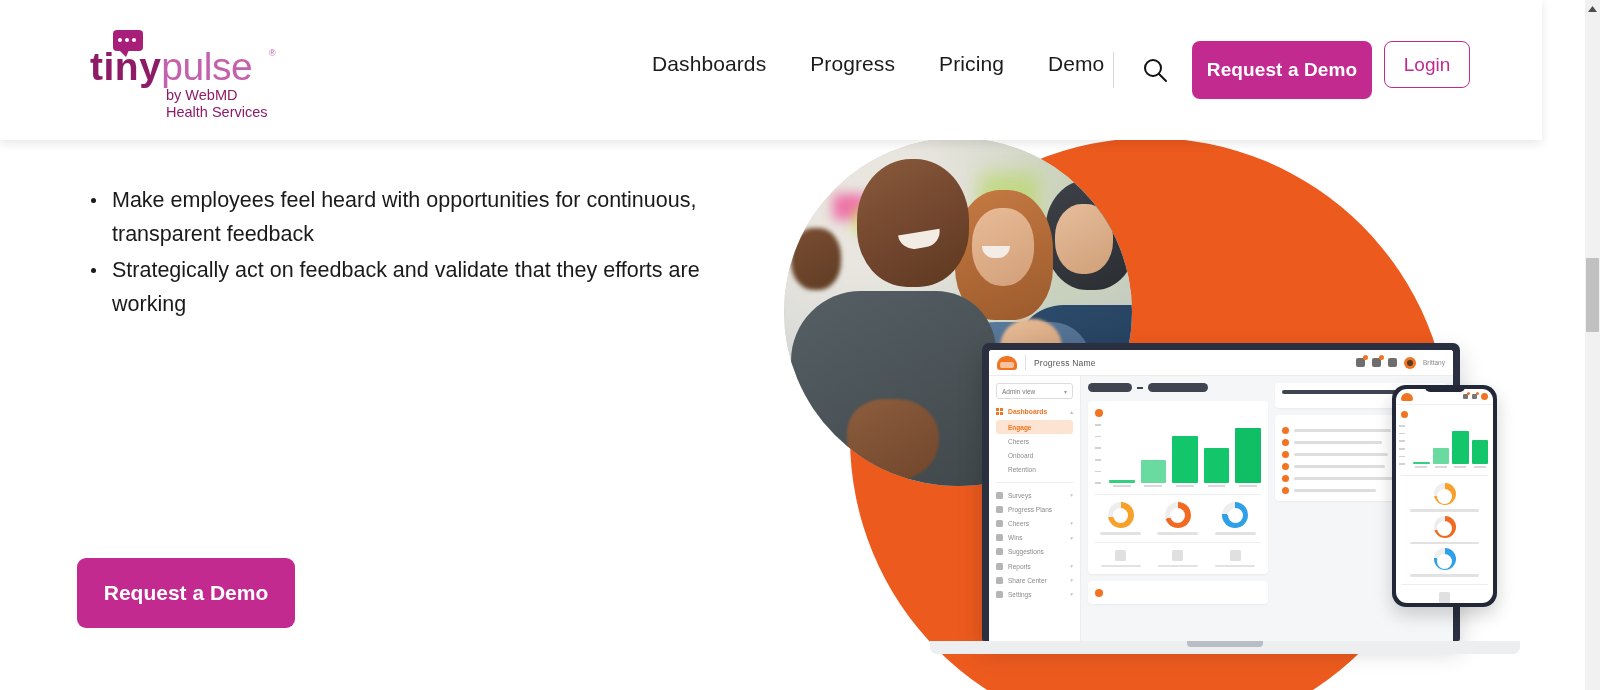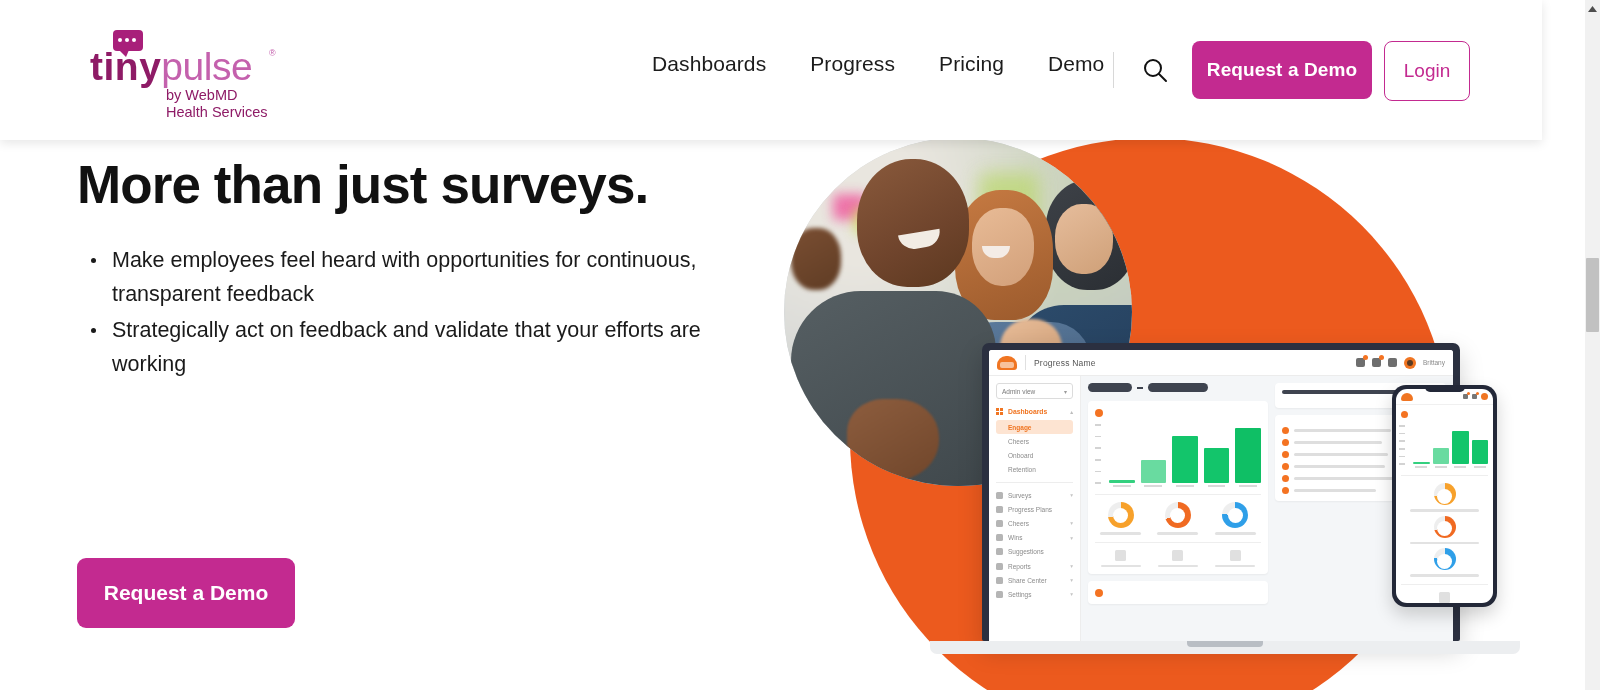--- a/index.html
+++ b/index.html
@@ -149,21 +149,21 @@
     font-size: 19px;
     font-weight: 700;
     font-family: "Liberation Sans", sans-serif;
     cursor: pointer;
     letter-spacing: 0.1px;
   }
 
   #cta-login {
     position: absolute;
     left: 1384px; top: 41px;
-    width: 86px; height: 60px;
+    width: 86px; height: 47px;
     background: #ffffff;
     border: 1.6px solid #c32a90;
     border-radius: 8px;
     color: #c32a90;
     font-size: 19px;
     font-weight: 400;
     font-family: "Liberation Sans", sans-serif;
     cursor: pointer;
   }
 
@@ -671,25 +671,24 @@
         </svg>
       </div>
 
       <button id="cta-demo">Request a Demo</button>
       <button id="cta-login">Login</button>
     </header>
 
     <section id="hero">
 
       <div id="hero-copy">
-        <h1 id="hero-title">More than just surveys.</h1>
 
         <ul id="hero-bullets">
           <li>Make employees feel heard with opportunities for continuous, transparent feedback</li>
-          <li>Strategically act on feedback and validate that your efforts are working</li>
+          <li>Strategically act on feedback and validate that they efforts are working</li>
         </ul>
 
         <button id="hero-cta">Request a Demo</button>
       </div>
 
       <div id="hero-art">
 
         <div id="orange-circle"></div>
 
         <div id="people-photo">

